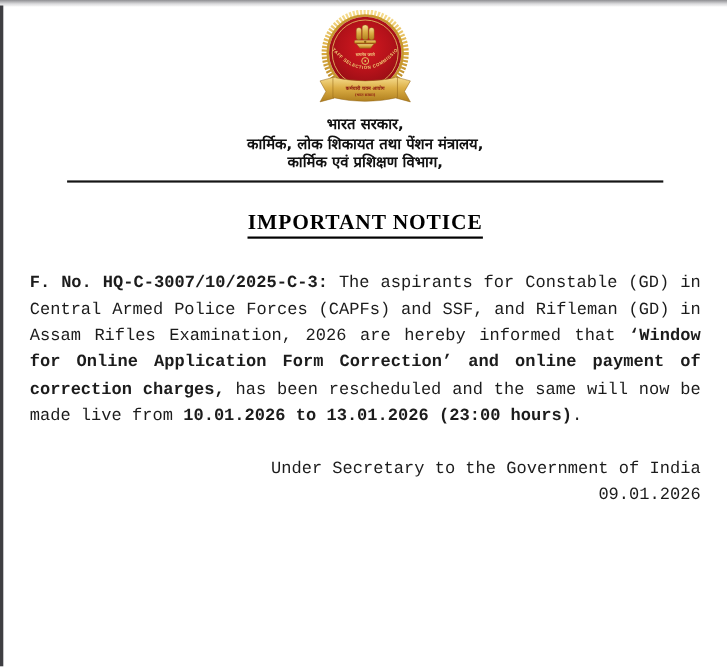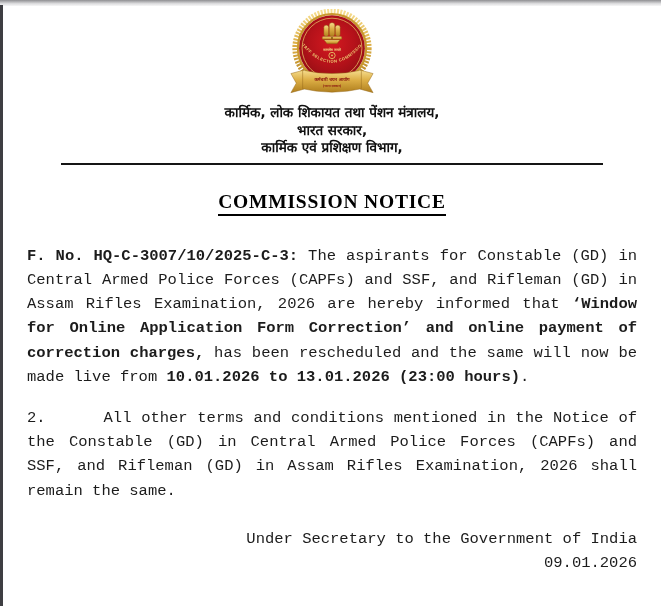--- a/index.html
+++ b/index.html
@@ -123,35 +123,34 @@
         <path d="M 13 66 L 26 62.5 L 26 82 L 13 85.5 L 18.5 75.8 Z"></path>
         <path d="M 97 66 L 84 62.5 L 84 82 L 97 85.5 L 91.5 75.8 Z"></path>
         <path d="M 25 62.5 Q 55 69.5 85 62.5 L 85 81.5 Q 55 88.5 25 81.5 Z"></path>
       </g>
       <text x="55" y="74" text-anchor="middle" font-size="4.6" font-weight="bold" font-family="DejaVu Sans, sans-serif" fill="#8b1510">कर्मचारी चयन आयोग</text>
       <text x="55" y="79.8" text-anchor="middle" font-size="3.3" font-weight="bold" font-family="DejaVu Sans, sans-serif" fill="#8b1510">(भारत सरकार)</text>
     </svg>
   </div>
 
   <div class="address">
+    <div>भारत सरकार,</div>
     <div>कार्मिक, लोक शिकायत तथा पेंशन मंत्रालय,</div>
-    <div>भारत सरकार,</div>
     <div>कार्मिक एवं प्रशिक्षण विभाग,</div>
   </div>
 
   <hr class="divider">
 
   <div class="title-wrap">
-    <h1 class="notice-title">COMMISSION NOTICE</h1>
+    <h1 class="notice-title">IMPORTANT NOTICE</h1>
   </div>
 
   <div class="content">
     <p class="body-para para-1"><b>F. No. HQ-C-3007/10/2025-C-3: </b><span>The aspirants for Constable (GD) in Central Armed Police Forces (CAPFs) and SSF, and Rifleman (GD) in Assam Rifles Examination, 2026 are hereby informed that </span><b>‘Window for Online Application Form Correction’ and online payment of correction charges,</b><span> has been rescheduled and the same will now be made live from </span><b>10.01.2026 to 13.01.2026 (23:00 hours)</b><span>.</span></p>
 
-    <p class="body-para para-2"><span>2.&nbsp;&nbsp;&nbsp;&nbsp;&nbsp;&nbsp;All other terms and conditions mentioned in the Notice of the Constable (GD) in Central Armed Police Forces (CAPFs) and SSF, and Rifleman (GD) in Assam Rifles Examination, 2026 shall remain the same.</span></p>
 
     <div class="signature">
       <div>Under Secretary to the Government of India</div>
       <div>09.01.2026</div>
     </div>
   </div>
 
 </div>
 
 </body></html>

